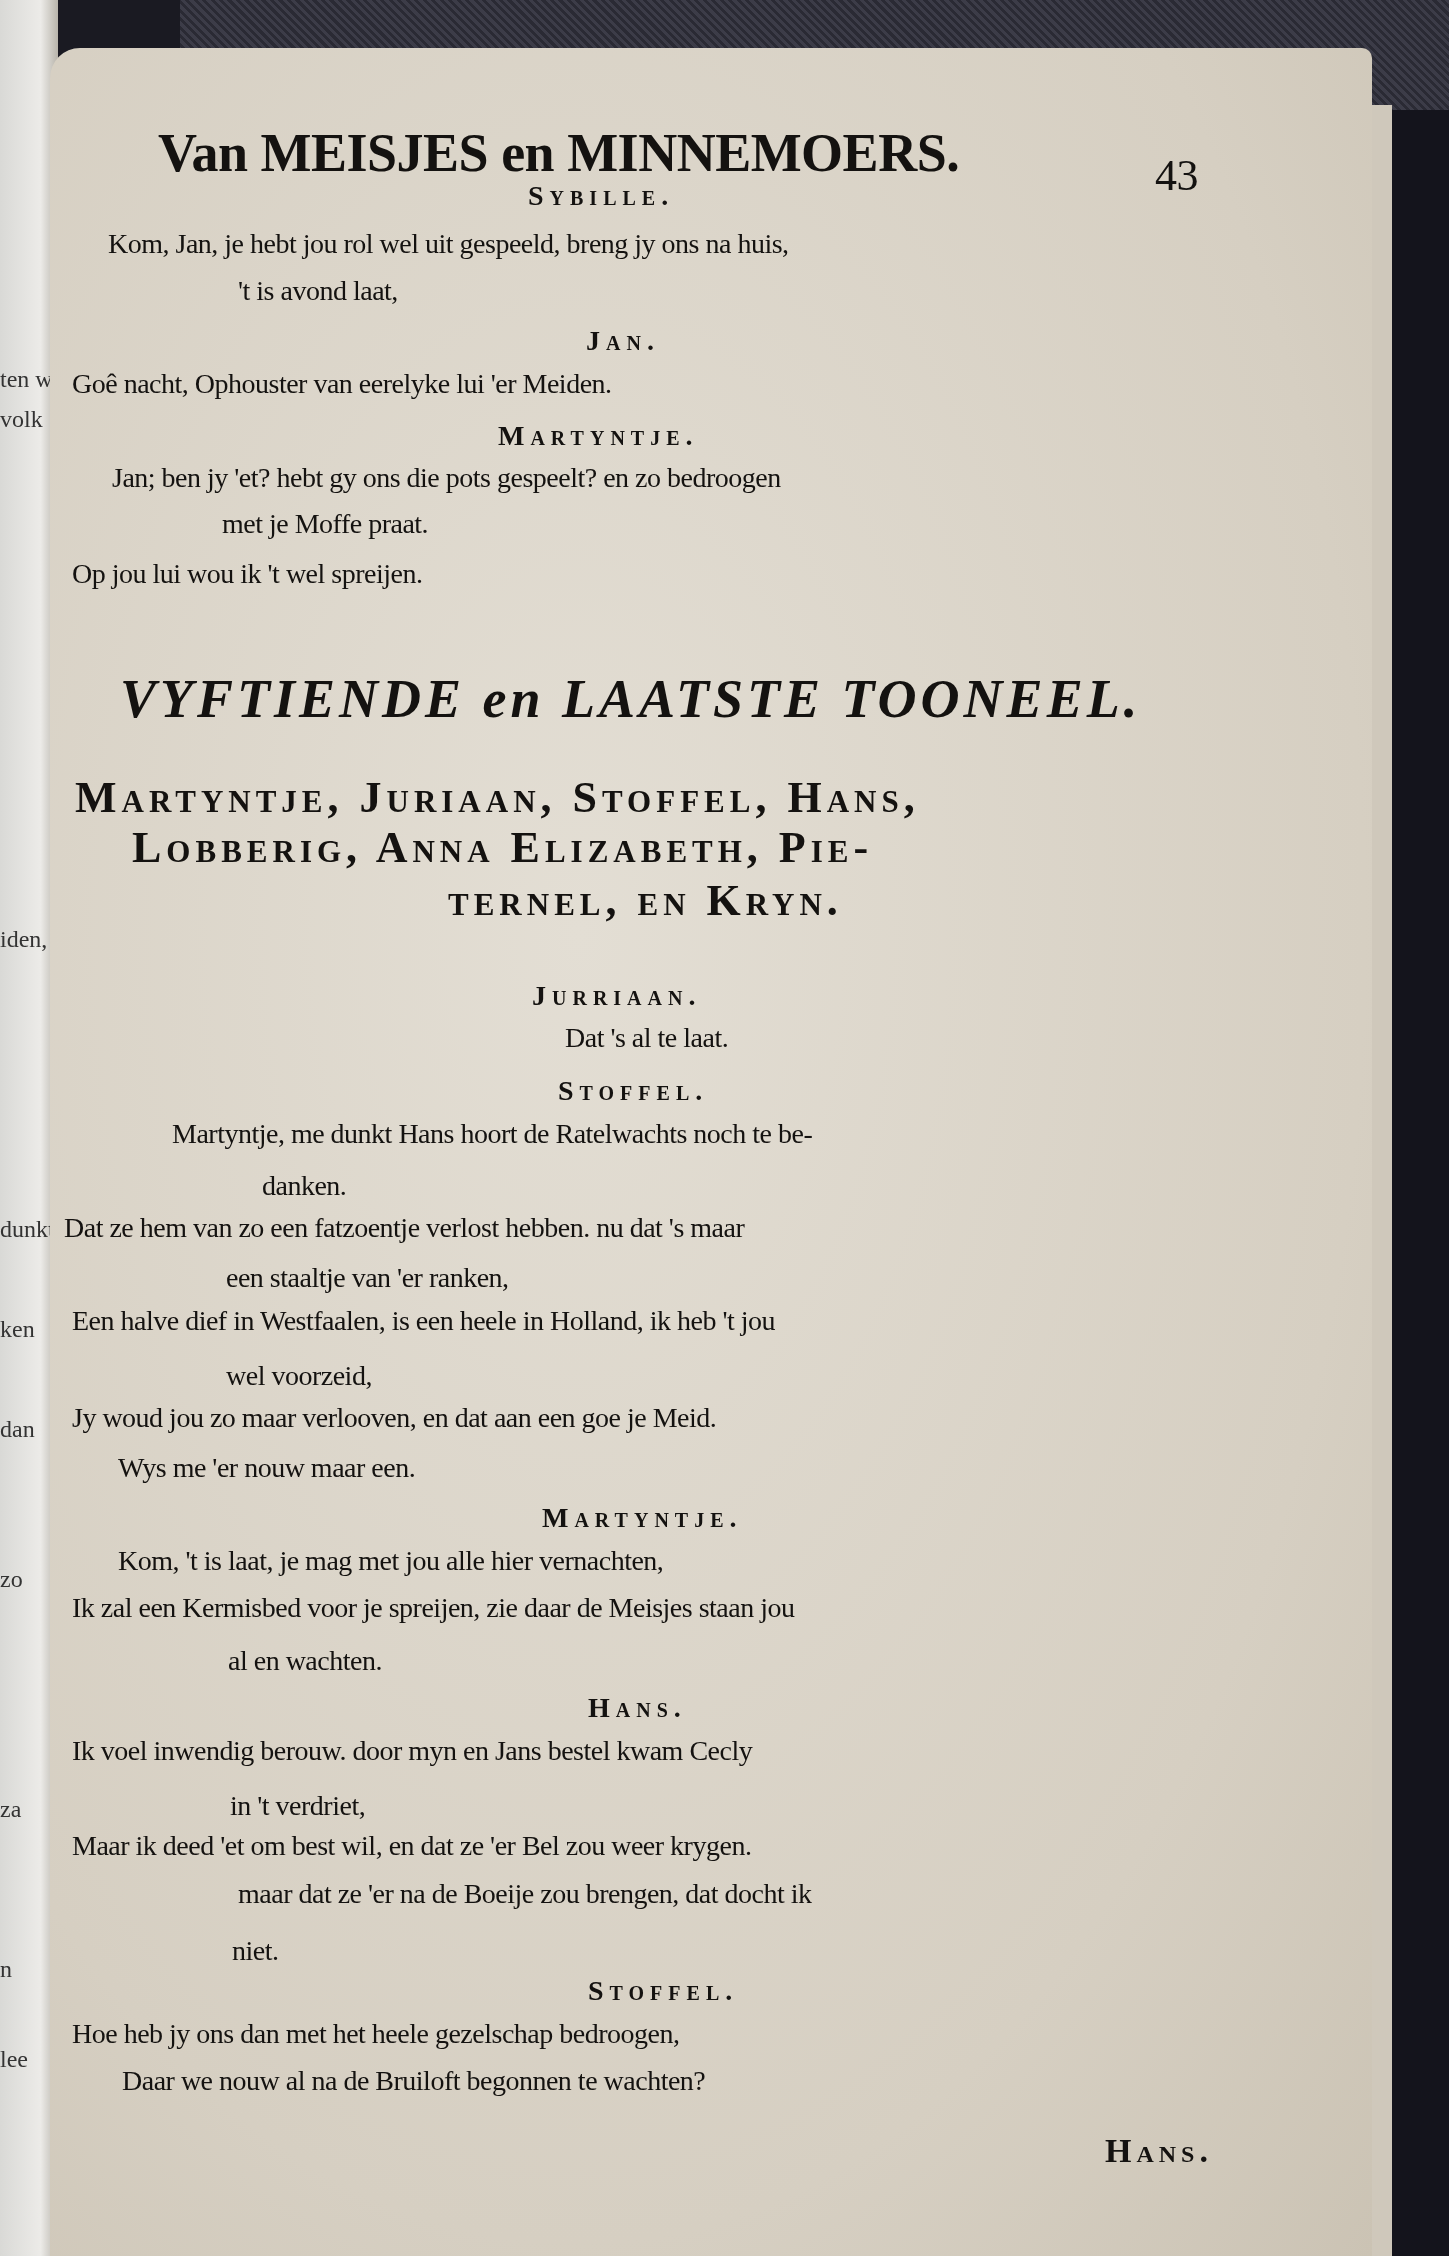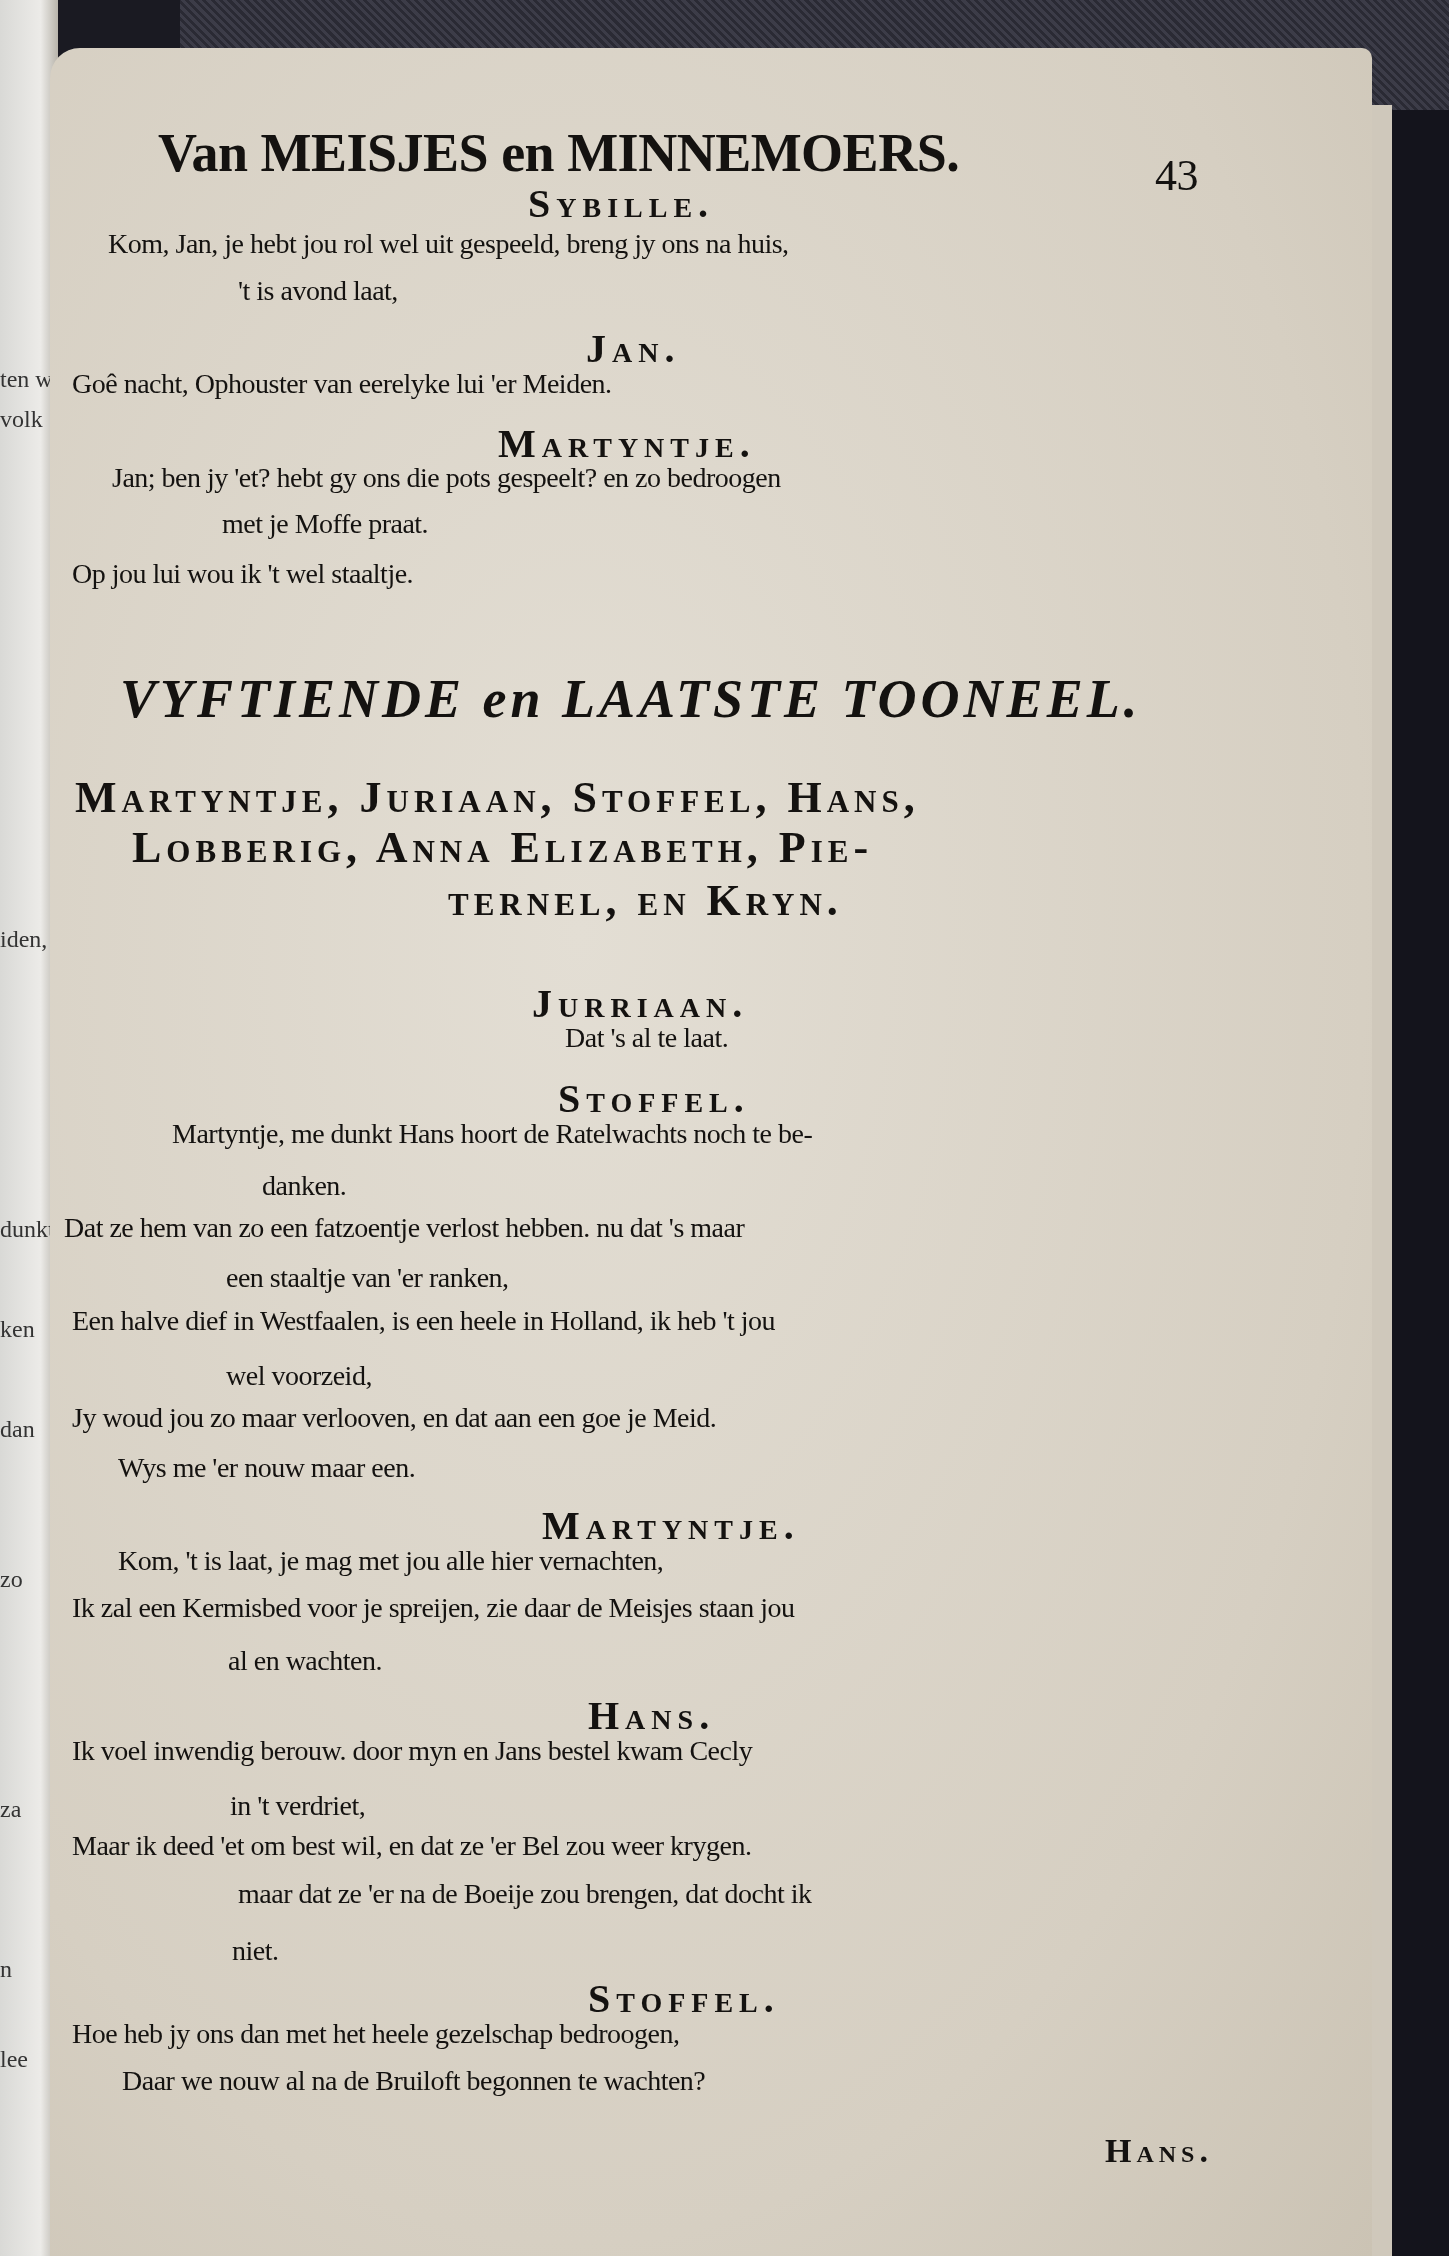--- a/index.html
+++ b/index.html
@@ -6,21 +6,21 @@
   body{width:1449px;height:2256px;position:relative;overflow:hidden;background:#14141c;font-family:"Liberation Serif","DejaVu Serif",serif;}
   .bg-cloth{position:absolute;left:180px;top:0;width:1269px;height:110px;background:repeating-linear-gradient(45deg,#3c3c48 0 3px,#2a2a34 3px 6px);}
   .bg-cloth2{position:absolute;left:0;top:0;width:1449px;height:60px;background:#1a1a22;}
   .left-page{position:absolute;left:0;top:0;width:58px;height:2256px;background:linear-gradient(90deg,#d9d9d6,#ecebe8 70%,#b8b4ab);}
   .left-frag{position:absolute;left:0;font-size:24px;color:#333;white-space:nowrap;margin-top:16px;}
   .page-under{position:absolute;left:1330px;top:105px;width:60px;height:2151px;background:#cfc8bb;border-left:2px solid #e6e0d4;}
   .page{position:absolute;left:50px;top:48px;width:1322px;height:2208px;background:#d9d3c8;border-radius:30px 10px 0 0;
         background-image:radial-gradient(ellipse at 40% 40%,#e3ded4 0%,#d6cfc2 70%,#cbc3b4 100%);}
   .line{position:absolute;color:#141210;white-space:nowrap;letter-spacing:-0.5px;}
   .running-title{font-size:54px;font-weight:bold;}
-  .speaker{font-size:40px;font-weight:bold;letter-spacing:6px;font-variant:small-caps;}
+  .speaker{font-size:28px;font-weight:bold;letter-spacing:6px;font-variant:small-caps;}
   .verse{font-size:28px;}
   .scene{font-size:54px;font-weight:bold;font-style:italic;letter-spacing:4px;}
   .cast{font-size:44px;font-weight:bold;letter-spacing:5px;font-variant:small-caps;}
   .pagenum{font-size:44px;font-weight:normal;}
   .catch{font-size:34px;font-weight:bold;letter-spacing:5px;font-variant:small-caps;}
 </style>
 </head>
 <body>
 
 <div class="bg-cloth2"></div>
@@ -48,21 +48,21 @@
 <div class="line speaker" style="left:528px;top:180px">Sybille.</div>
 <div class="line verse" style="left:108px;top:228px">Kom, Jan, je hebt jou rol wel uit gespeeld, breng jy ons na huis,</div>
 <div class="line verse" style="left:238px;top:275px">'t is avond laat,</div>
 
 <div class="line speaker" style="left:586px;top:325px">Jan.</div>
 <div class="line verse" style="left:72px;top:368px">Goê nacht, Ophouster van eerelyke lui 'er Meiden.</div>
 
 <div class="line speaker" style="left:498px;top:420px">Martyntje.</div>
 <div class="line verse" style="left:112px;top:462px">Jan; ben jy 'et? hebt gy ons die pots gespeelt? en zo bedroogen</div>
 <div class="line verse" style="left:222px;top:508px">met je Moffe praat.</div>
-<div class="line verse" style="left:72px;top:558px">Op jou lui wou ik 't wel staaltje.</div>
+<div class="line verse" style="left:72px;top:558px">Op jou lui wou ik 't wel spreijen.</div>
 
 <div class="line scene" style="left:120px;top:668px">VYFTIENDE en LAATSTE TOONEEL.</div>
 
 <div class="line cast" style="left:75px;top:772px">Martyntje, Juriaan, Stoffel, Hans,</div>
 <div class="line cast" style="left:132px;top:822px">Lobberig, Anna Elizabeth, Pie-</div>
 <div class="line cast" style="left:448px;top:875px">ternel, en Kryn.</div>
 
 <div class="line speaker" style="left:532px;top:980px">Jurriaan.</div>
 <div class="line verse" style="left:565px;top:1022px">Dat 's al te laat.</div>
 <div class="line speaker" style="left:558px;top:1075px">Stoffel.</div>

